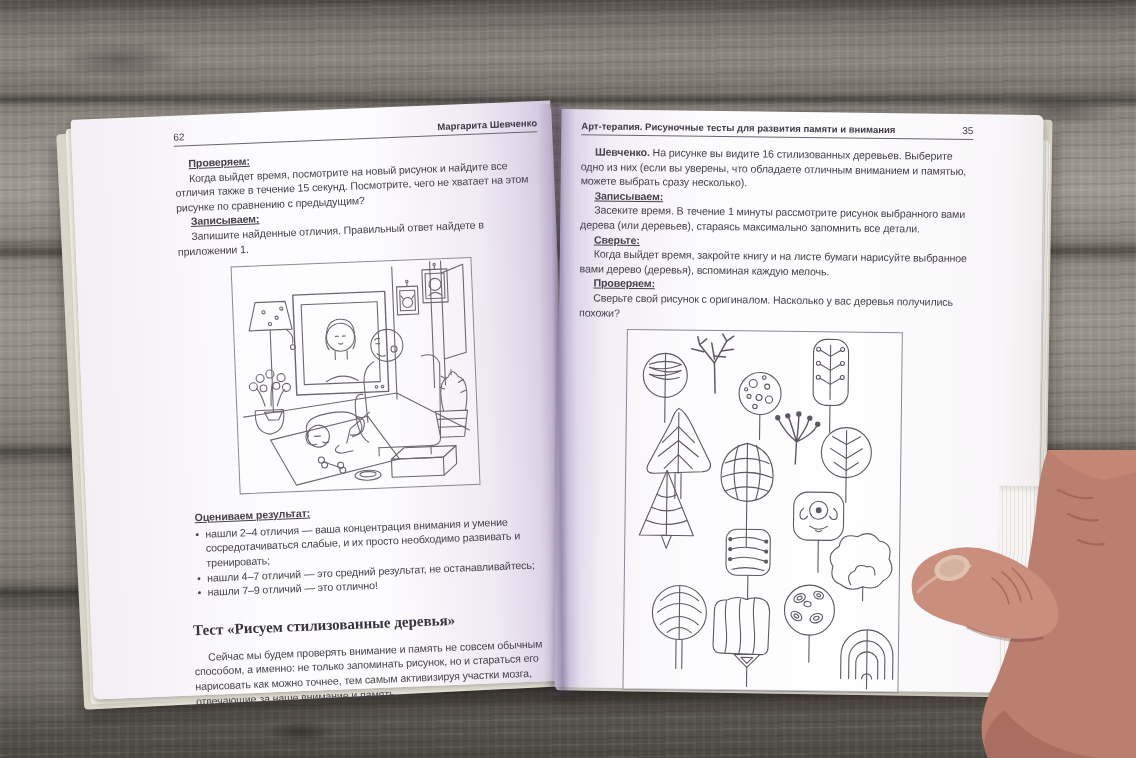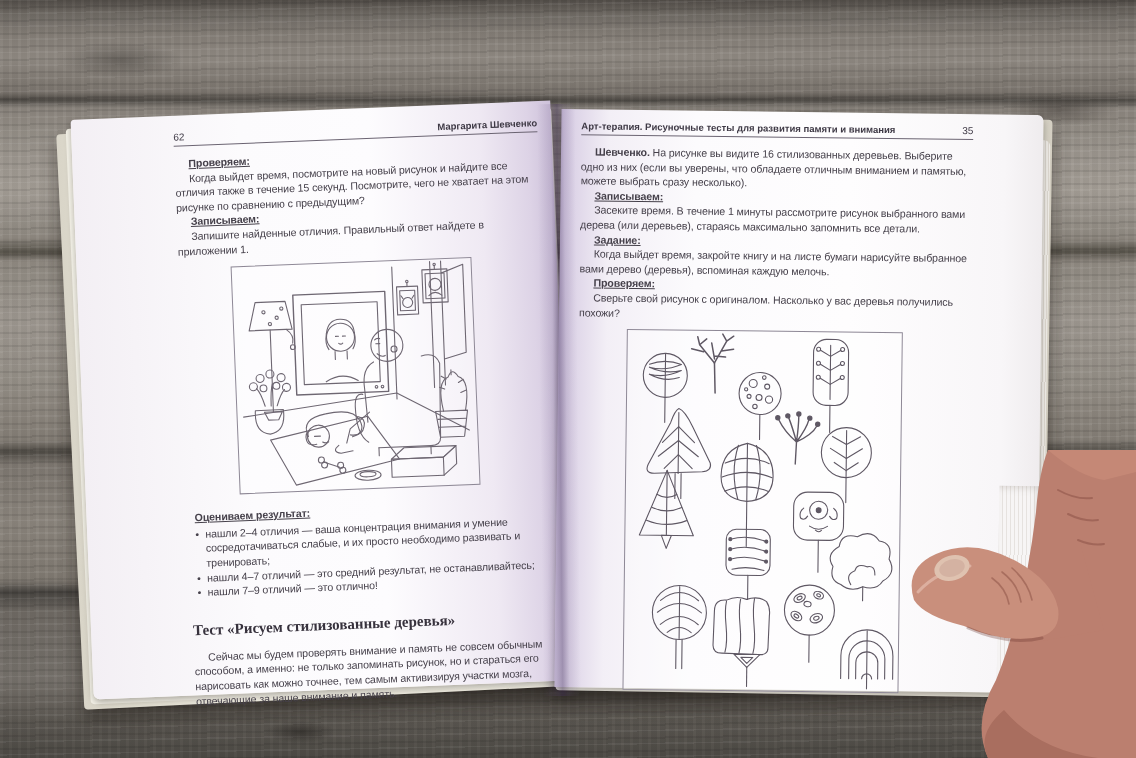--- a/index.html
+++ b/index.html
@@ -213,21 +213,21 @@
     <div class="pr-inner">
       <div class="running">
         <span class="head">Арт-терапия. Рисуночные тесты для развития памяти и внимания</span>
         <span class="num">35</span>
       </div>
 
       <div class="body-text" style="margin-top:9px;">
         <p><b>Шевченко.</b> <span>На рисунке вы видите 16 стилизованных деревьев. Выберите одно из них (если вы уверены, что обладаете отличным вниманием и памятью, можете выбрать сразу несколько).</span></p>
         <p class="lbl-line"><span class="lbl">Записываем:</span></p>
         <p>Засеките время. В течение 1 минуты рассмотрите рисунок выбранного вами дерева (или деревьев), стараясь максимально запомнить все детали.</p>
-        <p class="lbl-line"><span class="lbl">Задание:</span></p>
+        <p class="lbl-line"><span class="lbl">Сверьте:</span></p>
         <p>Когда выйдет время, закройте книгу и на листе бумаги нарисуйте выбранное вами дерево (деревья), вспоминая каждую мелочь.</p>
         <p class="lbl-line"><span class="lbl">Проверяем:</span></p>
         <p>Сверьте свой рисунок с оригиналом. Насколько у вас деревья получились похожи?</p>
       </div>
 
       <div class="figure-box fig-right">
         <svg class="lineart" width="272" height="357" viewBox="0 0 272 357" fill="none" stroke="#5f5864" stroke-width="1.1" stroke-linecap="round" stroke-linejoin="round">
           <g>
             <circle cx="38" cy="45" r="22"></circle>
               <path d="M38,24 V92"></path>

